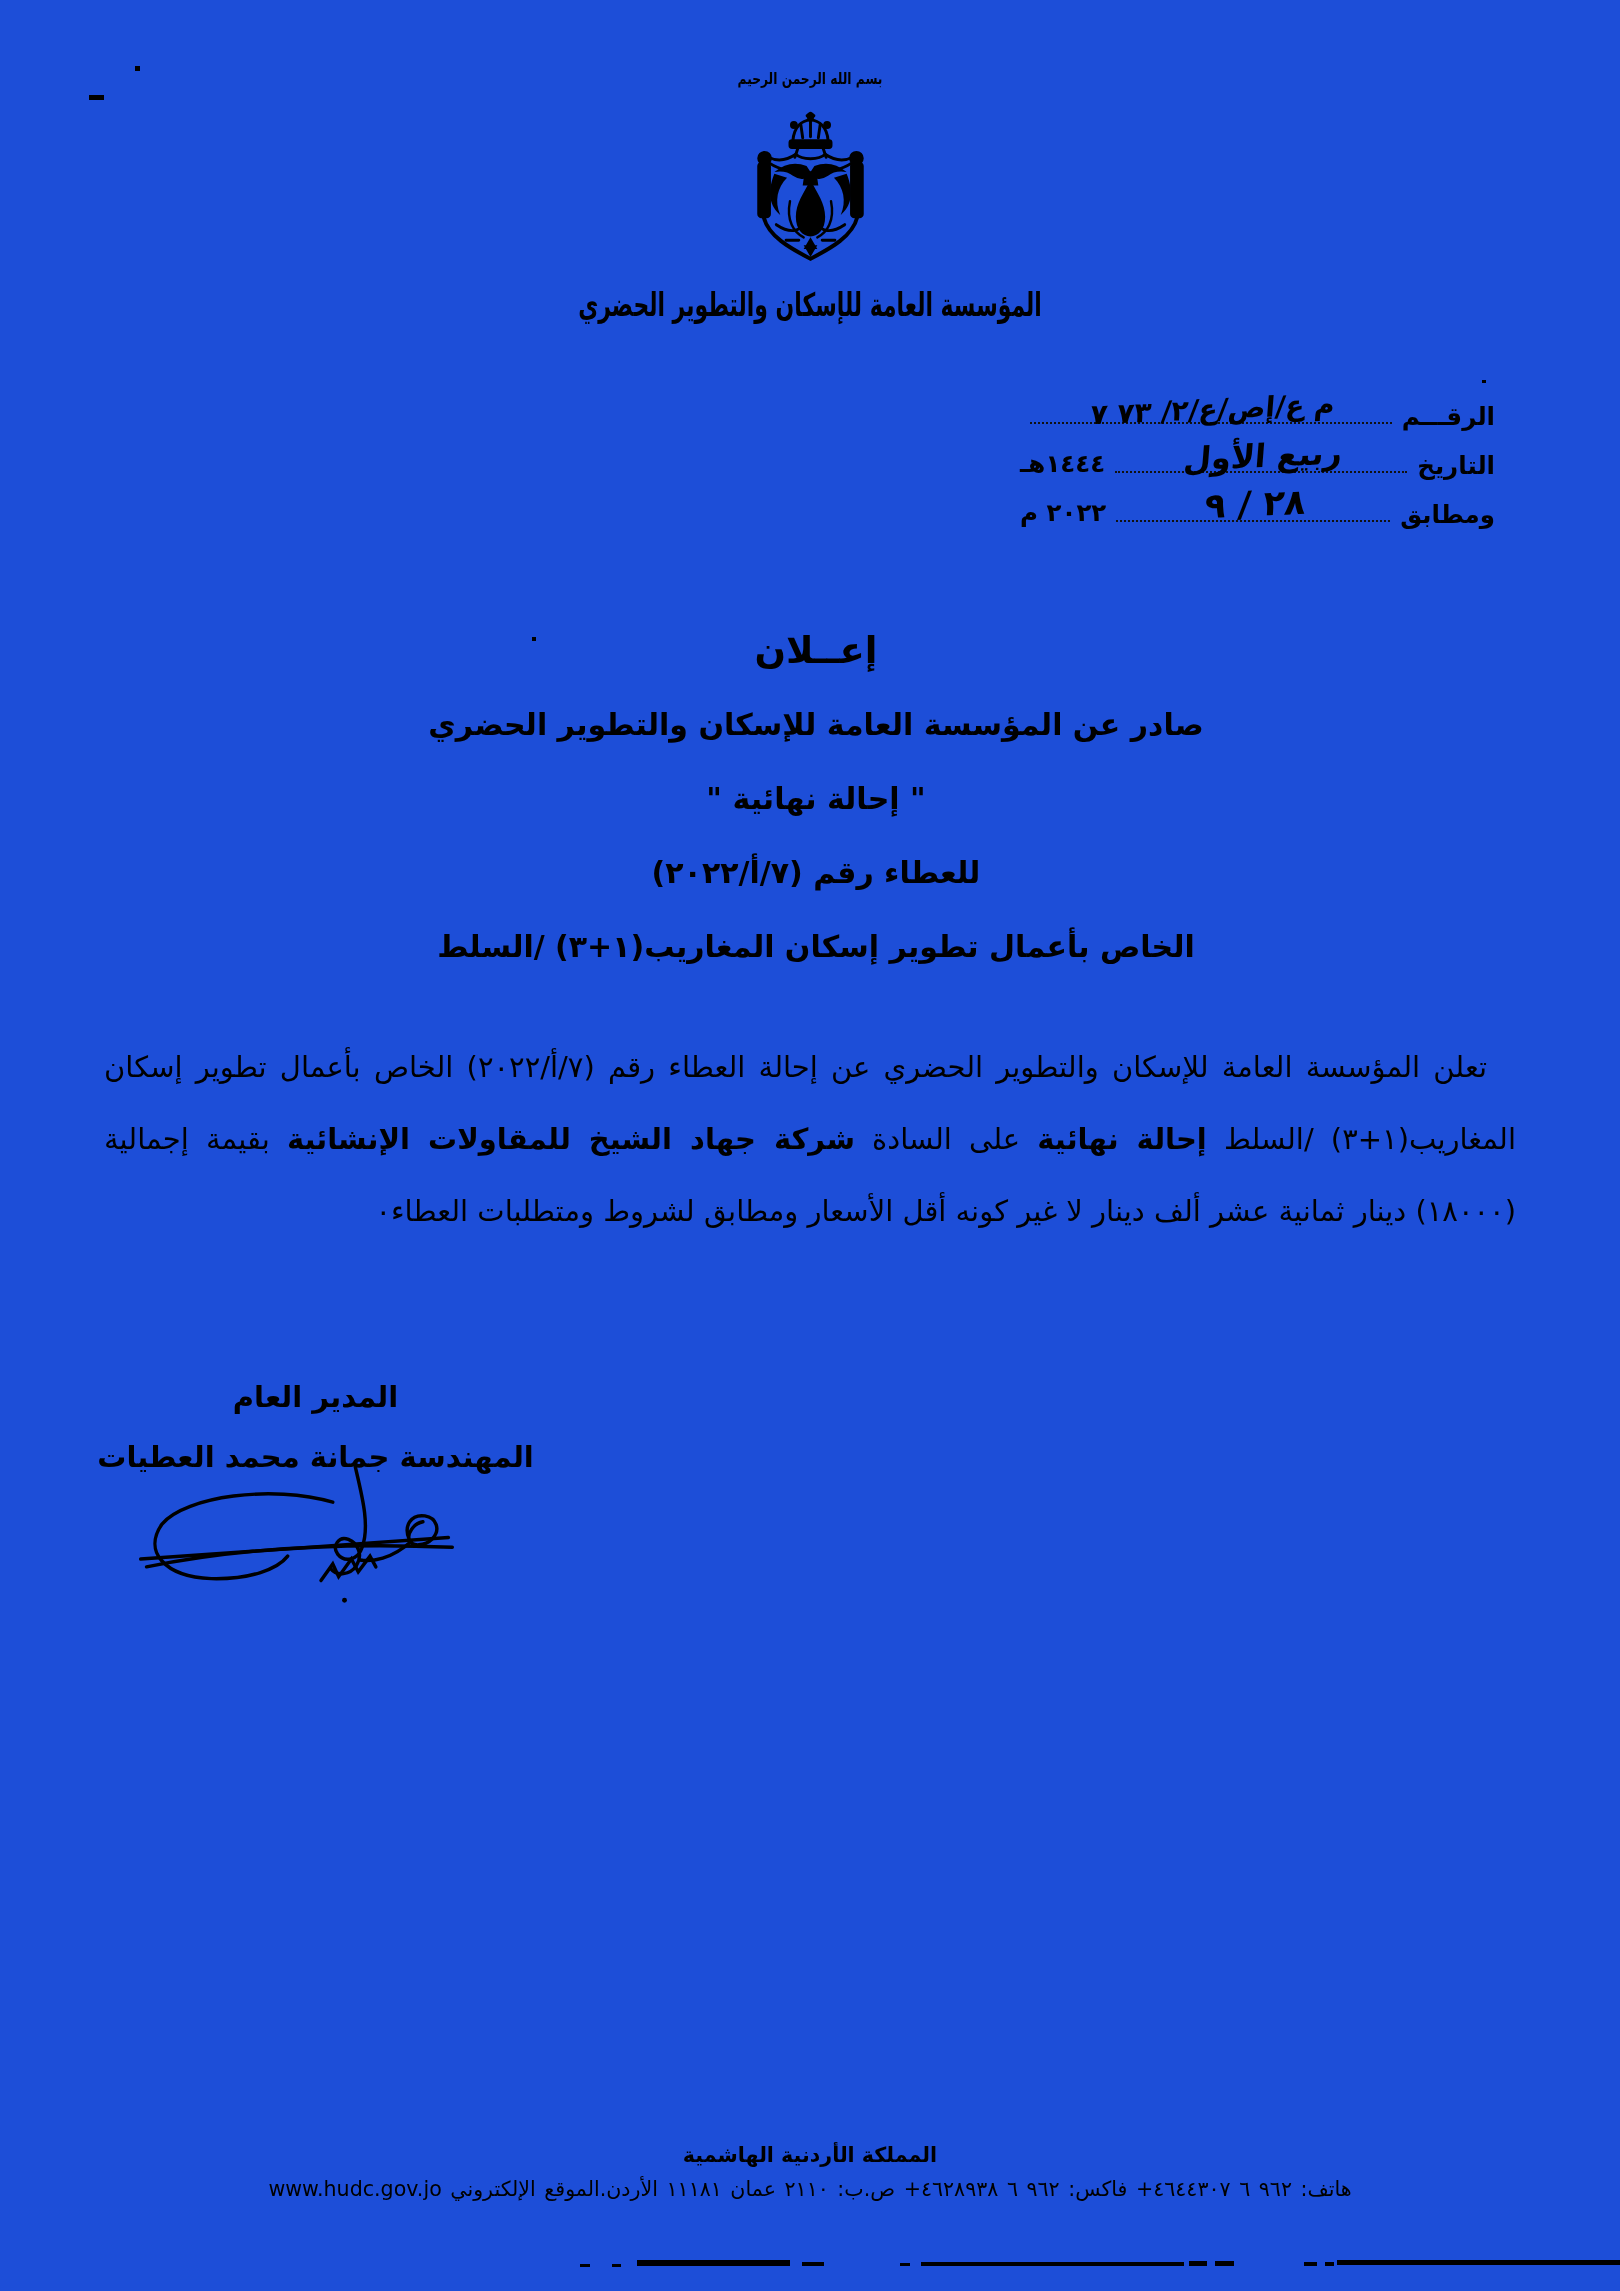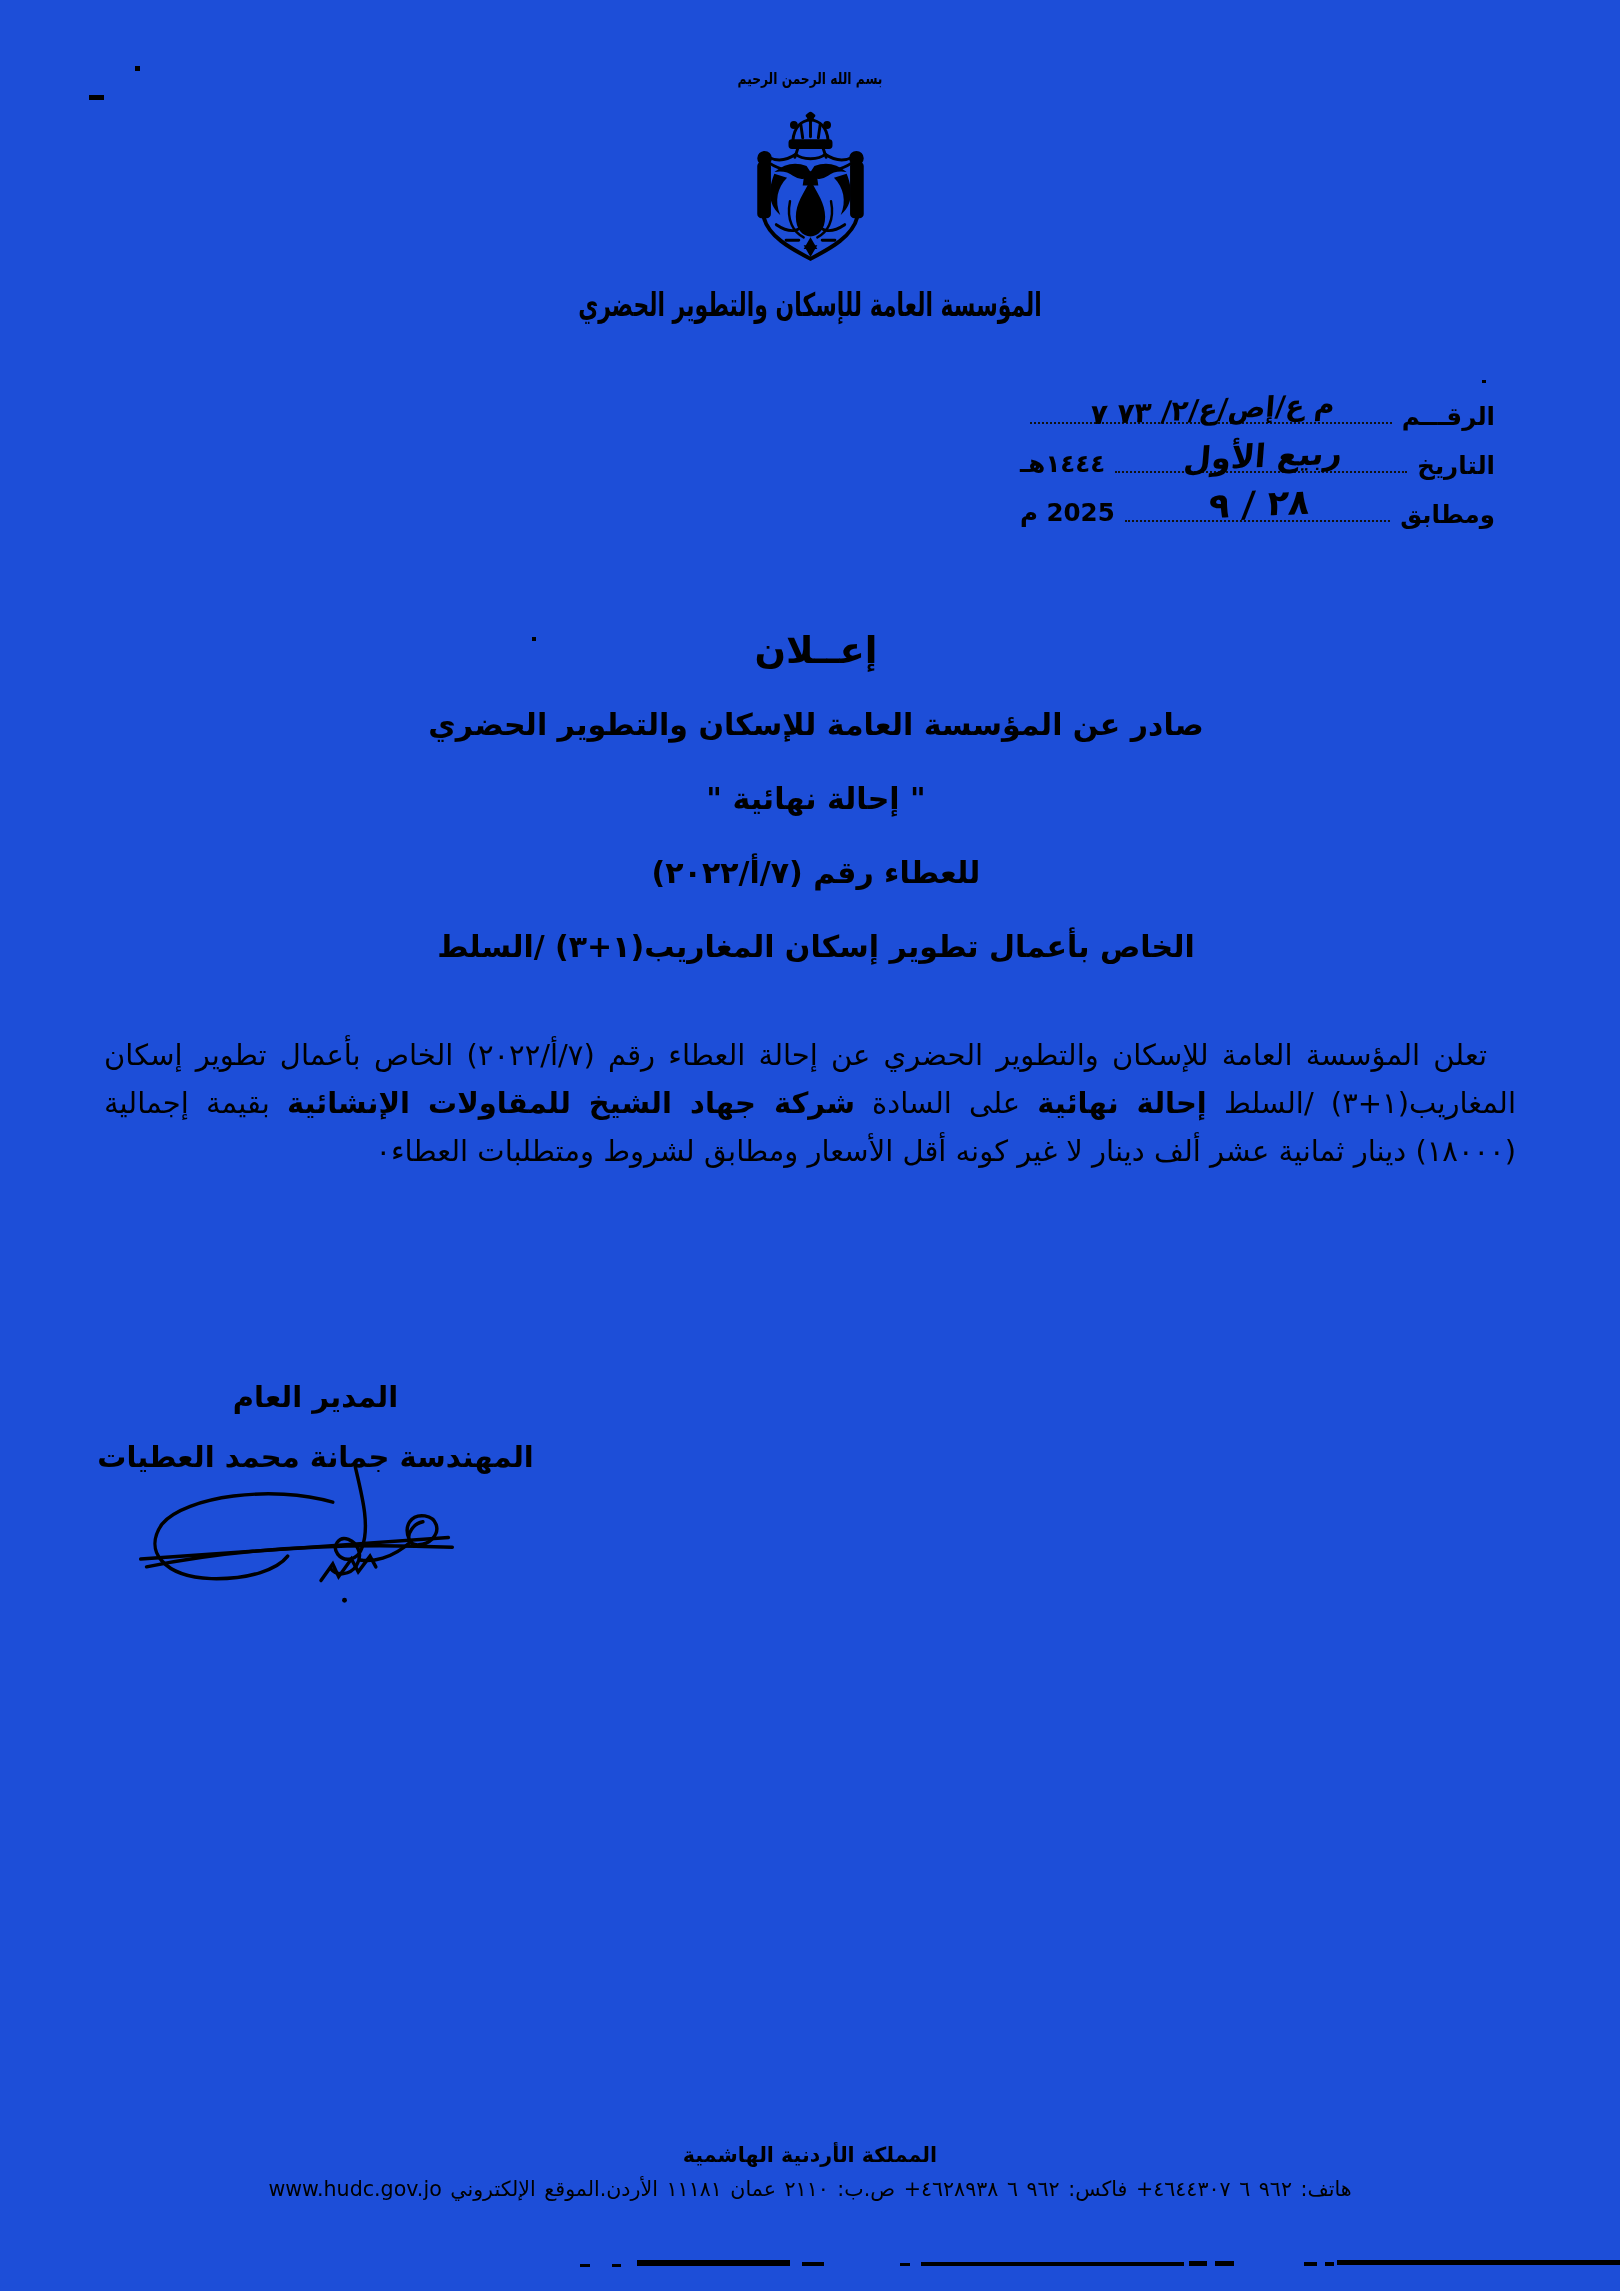--- a/index.html
+++ b/index.html
@@ -36,21 +36,21 @@
   .hand-day{font-size:35px;letter-spacing:5.9px;}
   .ref-suffix{font-weight:bold;white-space:nowrap;padding-bottom:2px;}
   
   .title-block{position:absolute;top:614px;left:0;right:0;text-align:center;padding-left:12px;}
   .title-block .t{font-weight:bold;line-height:74px;margin:0;}
   .t1{font-size:37px;letter-spacing:1px;}
   .t2,.t3,.t4,.t5{font-size:30px;}
   
   .body-text{
     position:absolute;top:1031px;right:104px;left:104px;margin:0;
-    font-size:29px;line-height:48px;text-align:justify;text-indent:29px;
+    font-size:29px;line-height:72px;text-align:justify;text-indent:29px;
   }
   .body-text b{font-weight:bold;}
   
   .signature-block{position:absolute;top:1380px;left:90px;width:451px;text-align:center;}
   .sig-title{font-size:29px;font-weight:bold;margin:0 0 25.5px 0;}
   .sig-name{font-size:29px;font-weight:bold;margin:0;}
   .signature-svg{position:absolute;left:125px;top:1462px;width:343px;height:149px;}
   
   .footer-kingdom{
     position:absolute;top:2143px;left:0;right:0;text-align:center;
@@ -122,21 +122,21 @@
       <span class="ref-line"><span class="hand hand-ref">م ع/إص/ع/٢/ ٧٣ ٧</span></span>
     </div>
     <div class="ref-row">
       <span class="ref-label">التاريخ</span>
       <span class="ref-line"><span class="hand hand-date">ربيع الأول</span></span>
       <span class="ref-suffix">١٤٤٤هـ</span>
     </div>
     <div class="ref-row">
       <span class="ref-label">ومطابق</span>
       <span class="ref-line"><span class="hand hand-day">٢٨ / ٩</span></span>
-      <span class="ref-suffix">2025 م</span>
+      <span class="ref-suffix">٢٠٢٢ م</span>
     </div>
   </div>
 
   <div class="title-block">
     <p class="t t1">إعــلان</p>
     <p class="t t2">صادر عن المؤسسة العامة للإسكان والتطوير الحضري</p>
     <p class="t t3">" إحالة نهائية "</p>
     <p class="t t4">للعطاء رقم (٧/أ/٢٠٢٢)</p>
     <p class="t t5">الخاص بأعمال تطوير إسكان المغاريب(١+٣) /السلط</p>
   </div>

